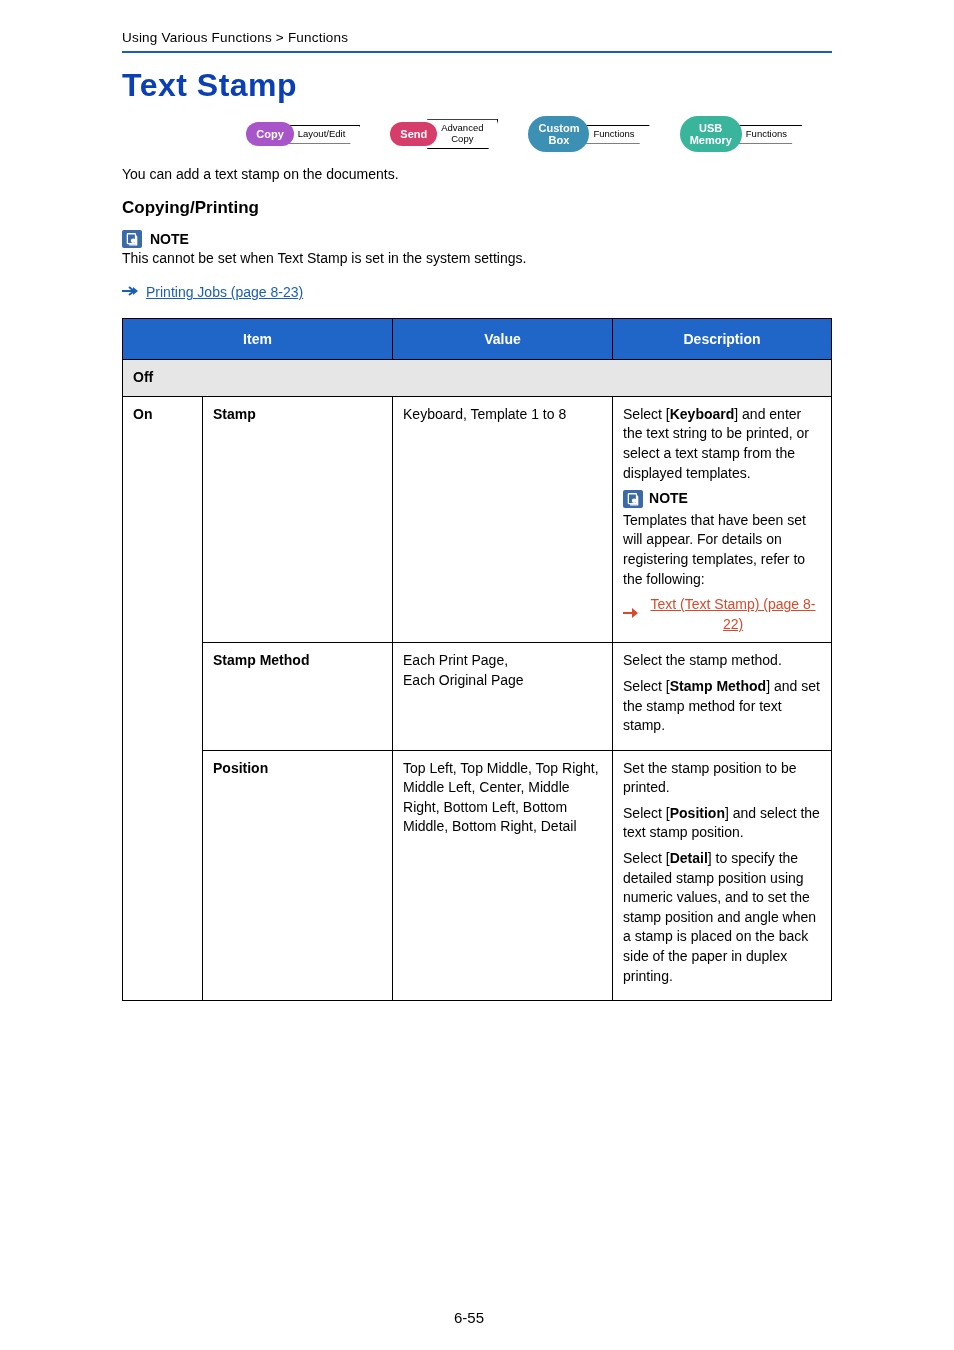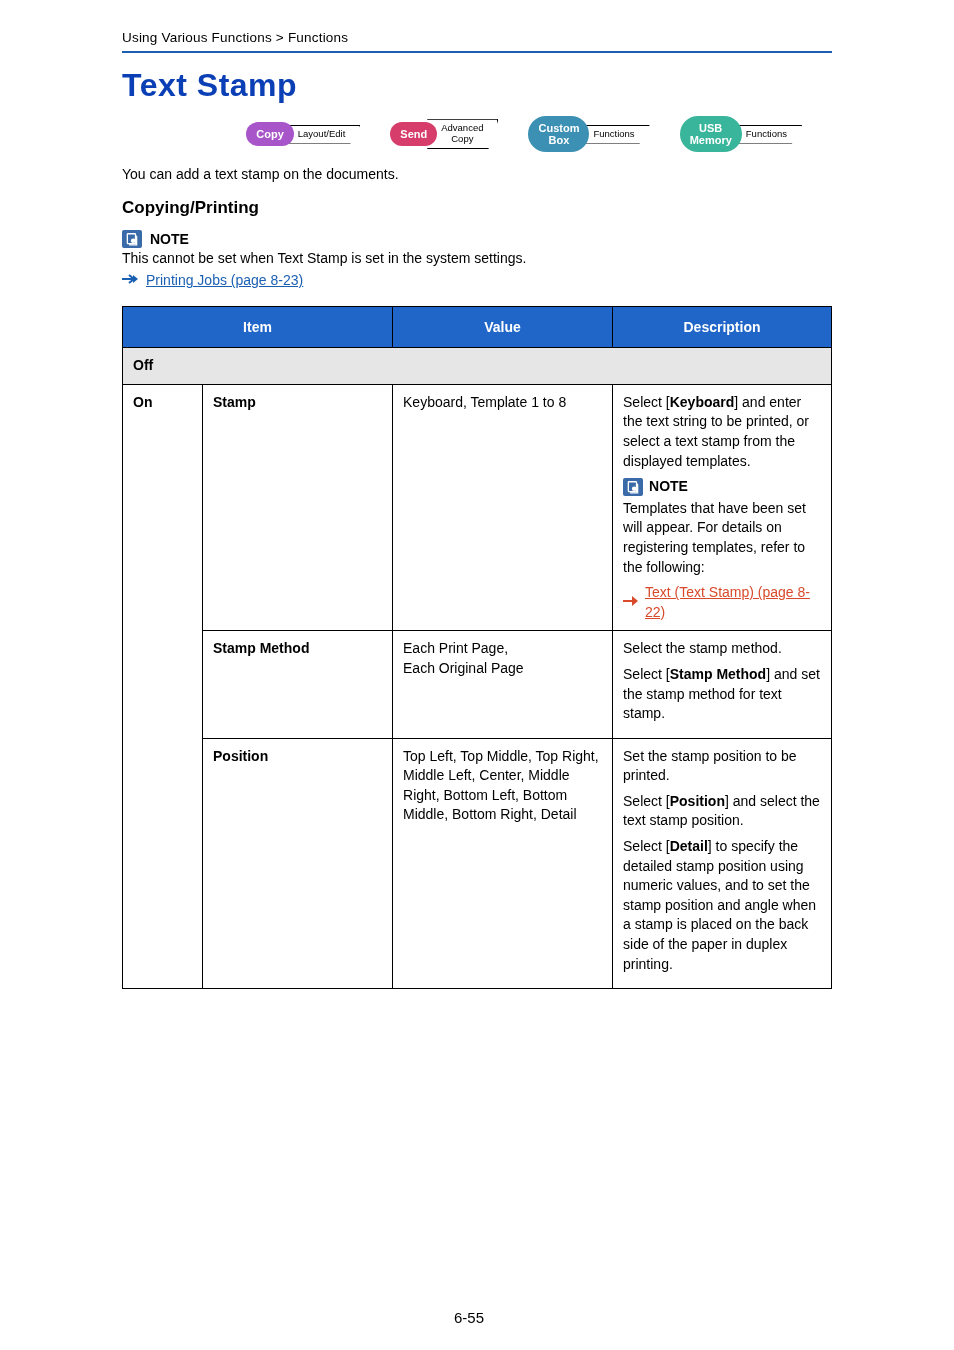--- a/index.html
+++ b/index.html
@@ -111,21 +111,21 @@
     height: 18px;
     background: #3a6aa8;
     display: inline-flex;
     align-items: center;
     justify-content: center;
     border-radius: 2px;
     flex-shrink: 0;
   }
   .note-icon svg { width: 14px; height: 14px; }
   .note-label { font-weight: bold; font-size: 14px; }
-  .note-body { font-size: 14px; margin: 2px 0 6px 0; }
+  .note-body { font-size: 14px; margin: 2px 0 18px 0; }
   .xref-row {
     display: flex;
     align-items: center;
     gap: 8px;
     margin-bottom: 18px;
   }
   .xref-arrow { color: #1b5fb3; font-size: 14px; }
   .xref-link { color: #1b5fb3; text-decoration: underline; font-size: 14px; cursor: pointer; }
   table.spec {
     width: 100%;
@@ -166,21 +166,21 @@
     gap: 6px;
     margin: 6px 0 2px 0;
   }
   .inline-xref {
     display: flex;
     align-items: center;
     gap: 6px;
     margin-top: 4px;
   }
   .inline-xref .arrow { color: #d84a2b; font-size: 14px; }
-  .inline-xref .link  { color: #d84a2b; text-decoration: underline; font-size: 14px; cursor:pointer; }
+  .inline-xref .link  { color: #d84a2b; text-decoration: underline; font-size: 14px; cursor:pointer;text-align:center; }
   .page-num {
     position: absolute;
     bottom: 24px;
     left: 0; right: 16px;
     text-align: center;
     font-size: 15px;
   }
 </style>
 </head>
 <body>

